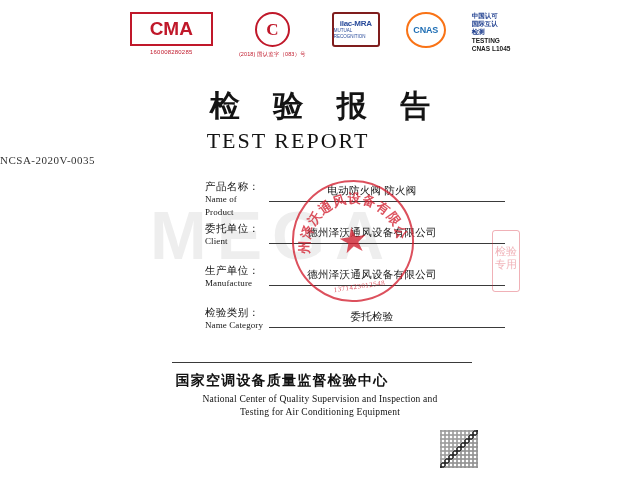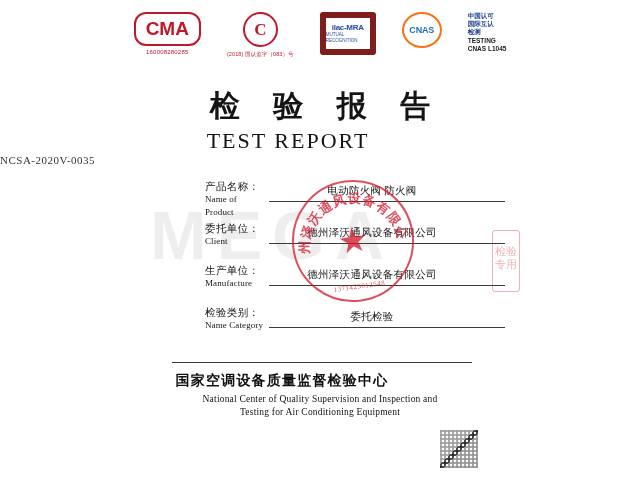--- a/index.html
+++ b/index.html
@@ -41,22 +41,22 @@
 
   
   .cma-mark {
     font-family: "Liberation Sans", sans-serif;
     font-weight: bold;
     font-size: 19px;
     color: #c0182a;
     letter-spacing: 0px;
     line-height: 30px;
     border: 2px solid #c0182a;
-    border-radius: 12px;
-    padding: 0 10px;
+    border-radius: 0;
+    padding: 0 18px;
     display: inline-block;
   }
   .cma-no {
     font-family: "Liberation Sans", sans-serif;
     font-size: 6px;
     color: #c0182a;
     margin-top: 3px;
     letter-spacing: 0.2px;
   }
 
@@ -83,21 +83,21 @@
     font-size: 5.5px;
     color: #c0182a;
     margin-top: 4px;
     letter-spacing: 0.1px;
   }
 
   
   .ilac {
     width: 44px;
     height: 31px;
-    border: 6px solid #7f1d1d;
+    border: 2px solid #7f1d1d;
     border-radius: 3px;
     background: #ffffff;
     display: flex;
     flex-direction: column;
     align-items: center;
     justify-content: center;
     overflow: hidden;
   }
   .ilac-top {
     font-family: "Liberation Sans", sans-serif;

